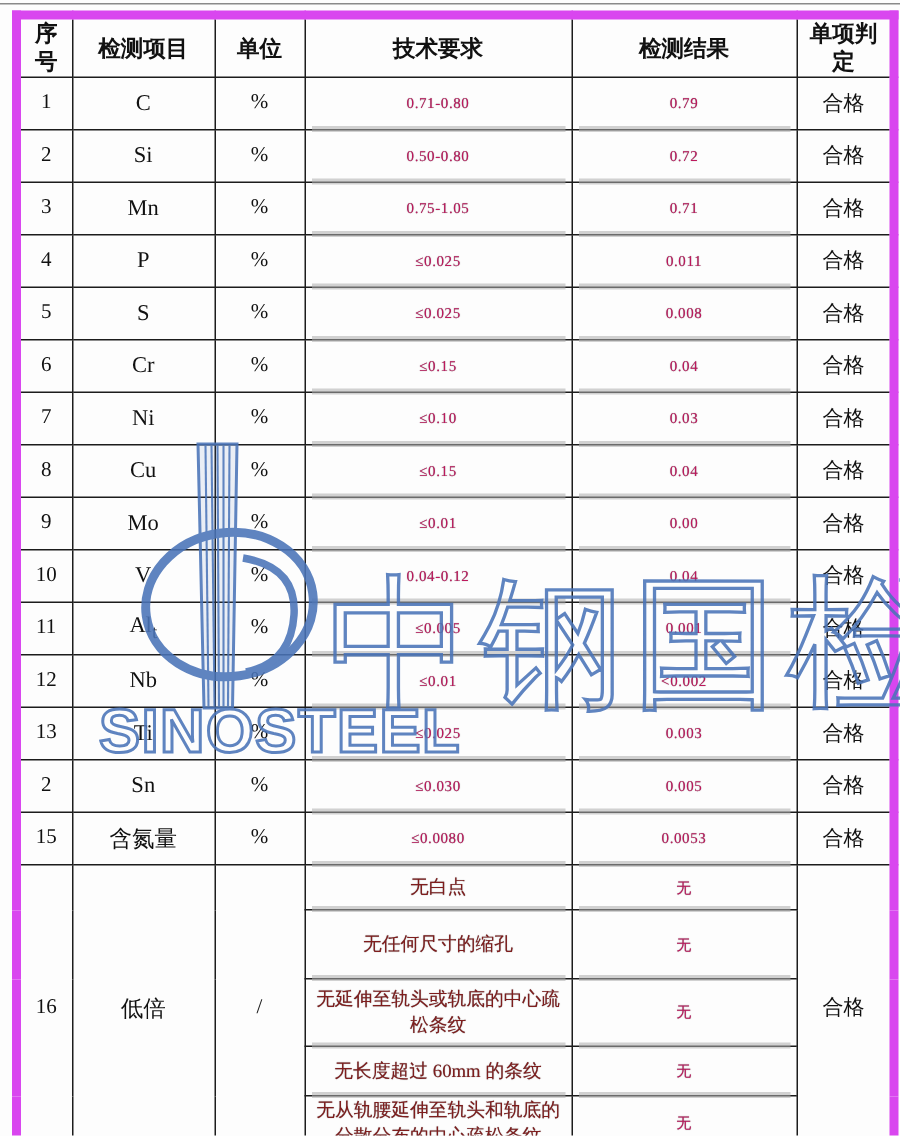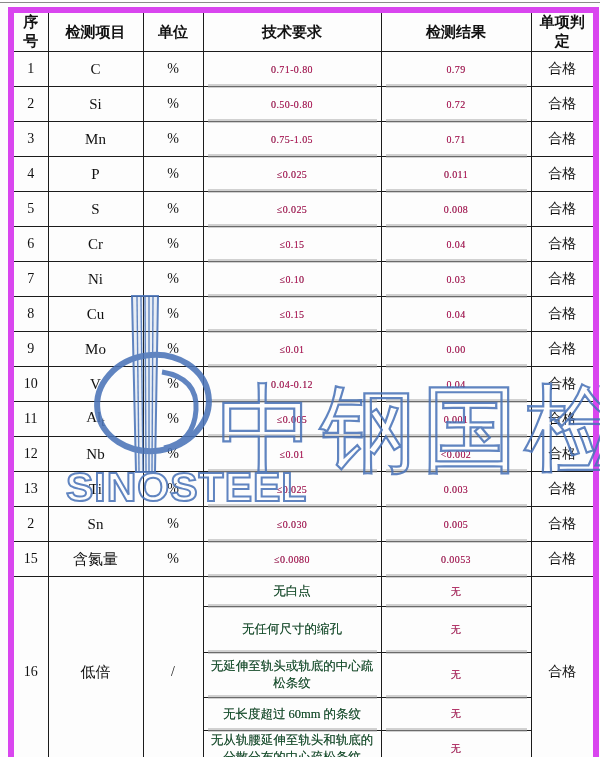--- a/index.html
+++ b/index.html
@@ -24,21 +24,21 @@
   }
   th{
     height:37px;font-size:15px;font-weight:bold;
     font-family:"DejaVu Sans","Liberation Sans",sans-serif;
   }
   tr.data{height:35px;}
   td.no{font-size:14px;}
   td.item{font-size:15px;}
   td.unit{font-size:14px;}
   td.val{font-size:10px;color:#be185d;letter-spacing:.4px;text-shadow:0 0 .6px rgba(60,60,60,.7);}
-  td.req-text{font-size:12.5px;color:#14532d;line-height:1.35;text-shadow:0 0 .6px rgba(60,60,60,.7);}
+  td.req-text{font-size:12.5px;color:#7f1d1d;line-height:1.35;text-shadow:0 0 .6px rgba(60,60,60,.7);}
   td.verdict{font-size:14px;font-family:Liberation Mono, monospace;}
   
   td.sm::after{
     content:"";position:absolute;left:4px;right:4px;bottom:-2px;height:4px;
     background:#adadad;opacity:.55;pointer-events:none;z-index:2;
   }
   .wm{
     position:absolute;top:0;left:16px;width:600px;height:555px;
     z-index:5;pointer-events:none;padding-left:40px;
   }

